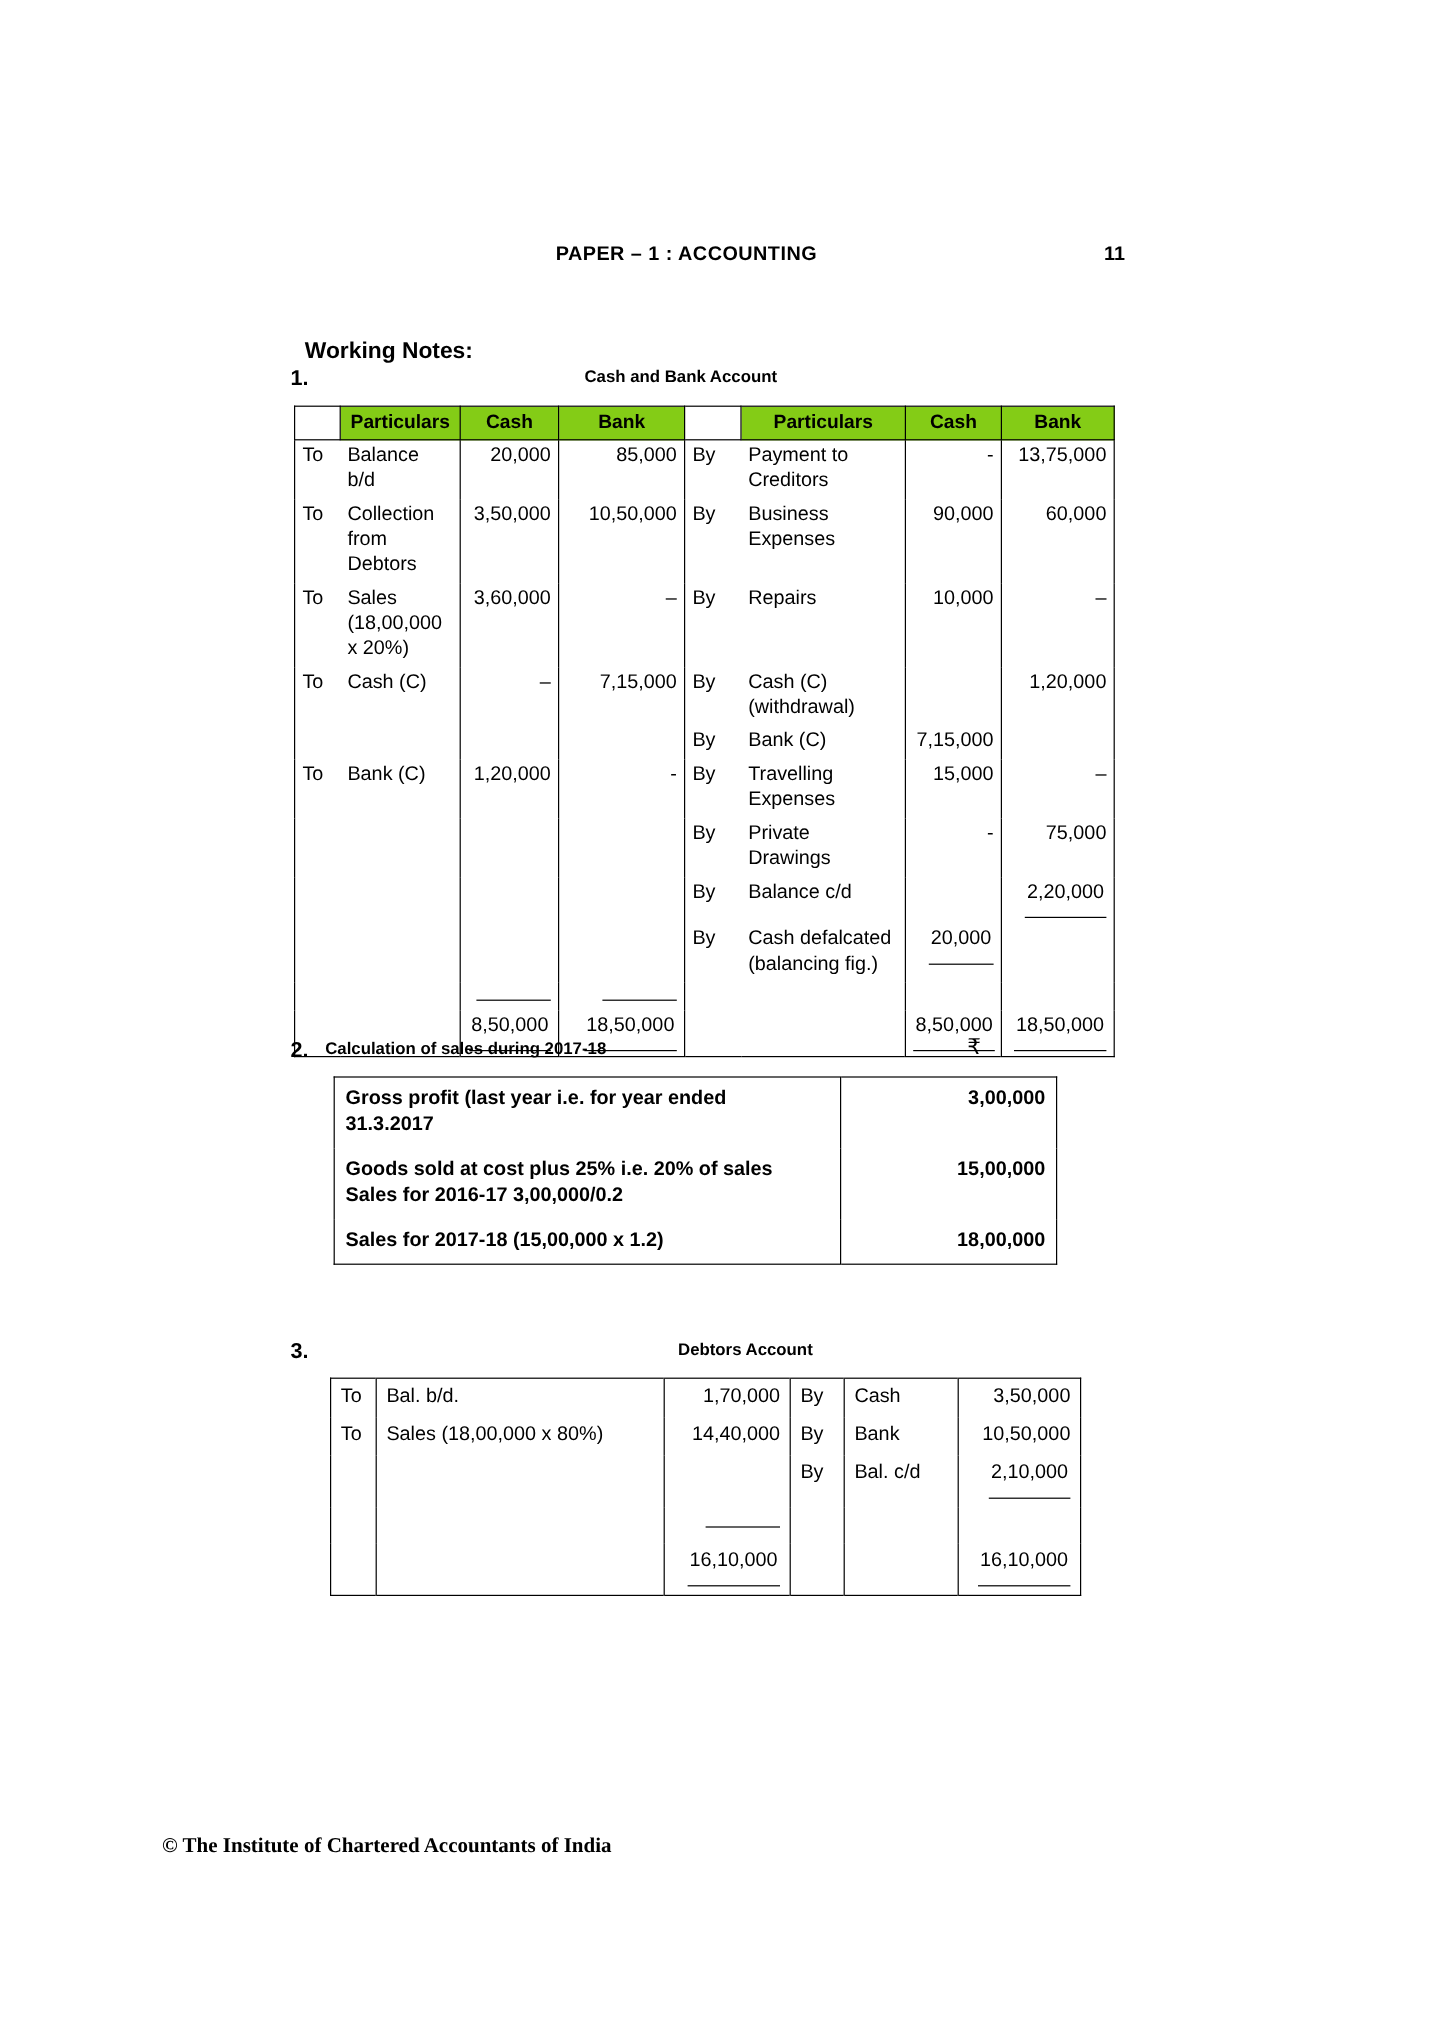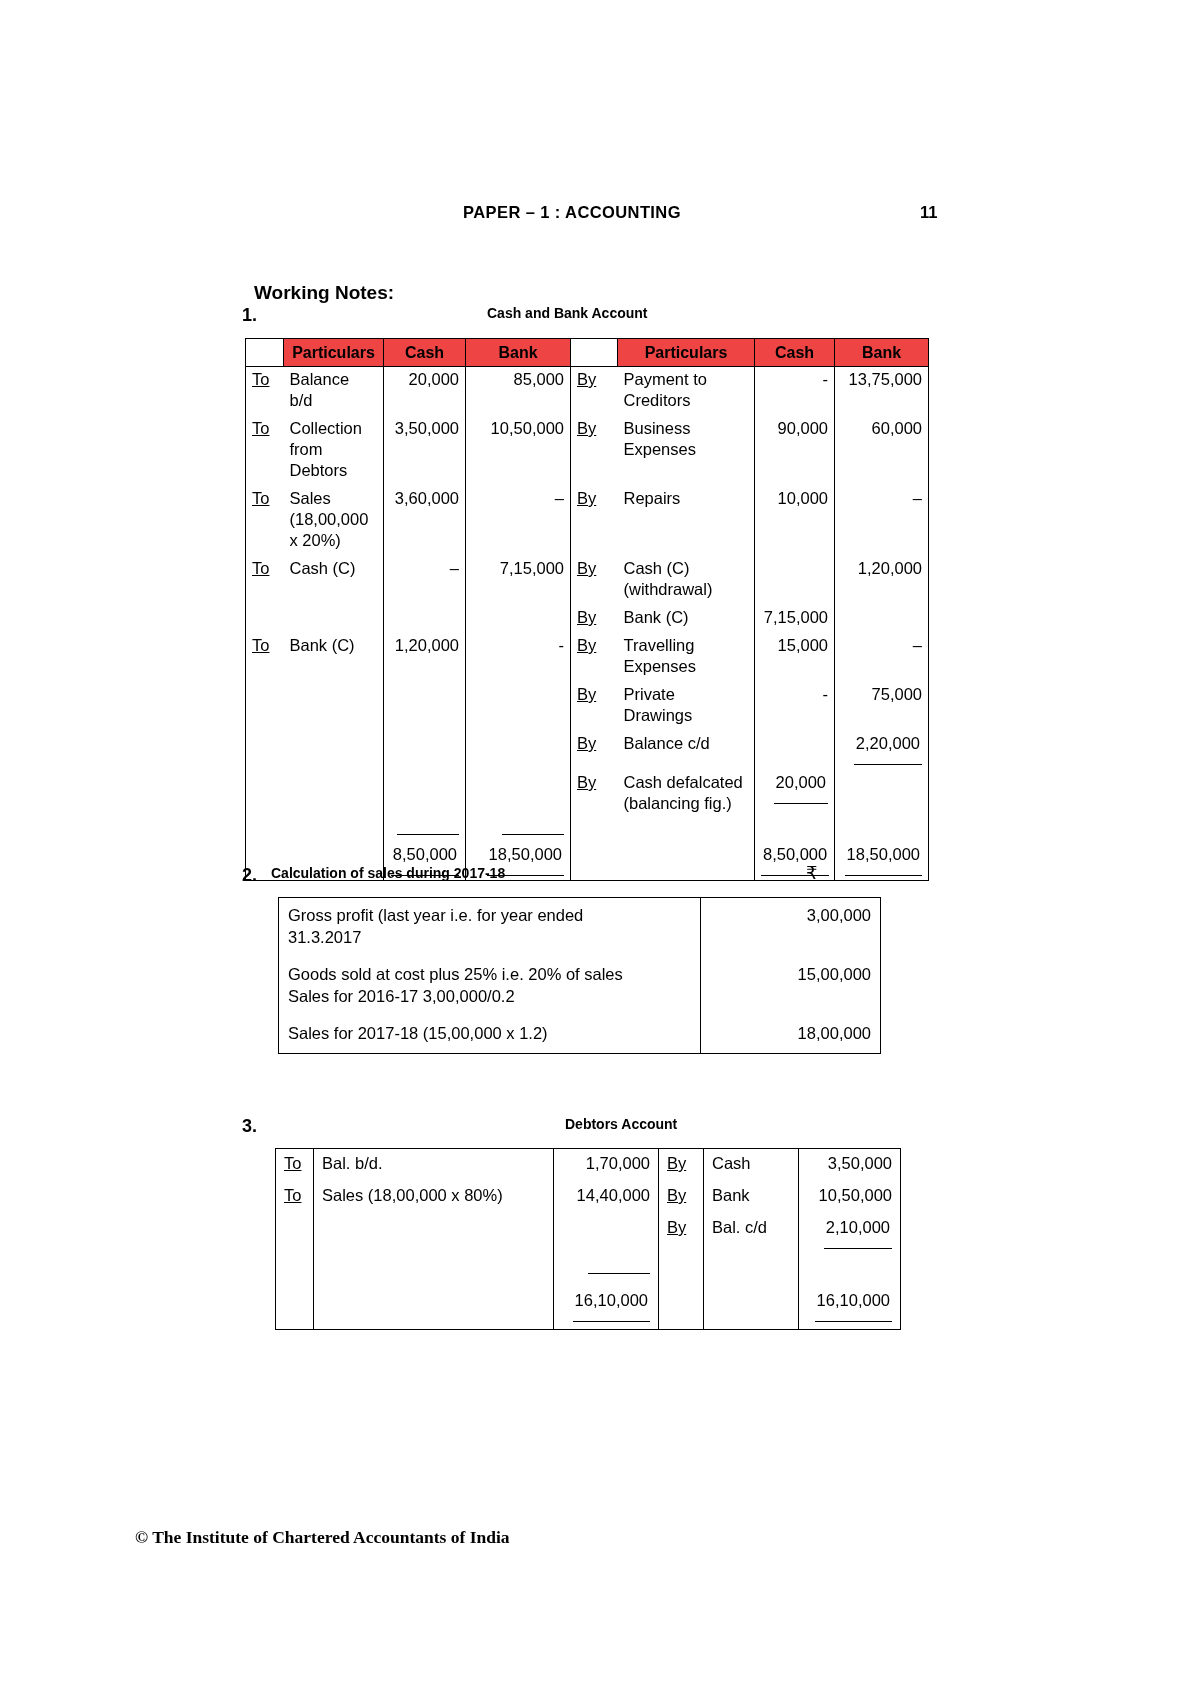--- a/index.html
+++ b/index.html
@@ -22,37 +22,37 @@
   .title2 { top: 865px; left: 271px; }
   .title3 { top: 1116px; left: 565px; }
   .rupee { position: absolute; top: 862px; left: 806px; font-size: 18px; font-family: "DejaVu Sans", sans-serif; }
 
   table { border-collapse: collapse; table-layout: fixed; }
   td, th { vertical-align: top; }
 
   
   .t1 { position: absolute; top: 338px; left: 245px; width: 683px; border: 1.5px solid #000;
         font-size: 16.5px; line-height: 21px; }
-  .t1 th { border: 1px solid #000; background: #ef4444; font-weight: bold;
+  .t1 th { border: 1px solid #000; background: #84cc16; font-weight: bold;
            padding: 3px 4px; font-size: 16px; text-align: center; }
   .t1 th.blank { background: #fff; }
   .t1 td { padding: 2px 6px 5px; }
   .c-num  { text-align: right; white-space: pre-line; }
   .c-part { white-space: pre-line; text-align: left; }
-  .c-to, .c-by { white-space: nowrap; text-decoration: underline; }
+  .c-to, .c-by { white-space: nowrap; }
   .bl { border-left: 1px solid #000; }
   .u    { display: inline-block; border-bottom: 1.5px solid #000; padding: 0 2px 10px; }
   .rule { display: inline-block; width: 62px; border-top: 1.5px solid #000; height: 2px; }
   .t1 .spacer-row td { padding: 2px 6px 0; height: 10px; }
   .t1 .totals-row td { padding: 2px 6px 4px; }
 
   
   .t2 { position: absolute; top: 897px; left: 278px; width: 602px; border: 1.5px solid #000;
         font-size: 16.5px; line-height: 22px; }
-  .t2 td { padding: 6px 9px 9px; white-space: pre-line; }
+  .t2 td { padding: 6px 9px 9px; white-space: pre-line; font-weight: bold; }
   .t2 td.amt { border-left: 1px solid #000; text-align: right; }
 
   
   .t3 { position: absolute; top: 1148px; left: 275px; width: 625px; border: 1.5px solid #000;
         font-size: 16.5px; line-height: 21px; }
   .t3 td { padding: 4px 8px 7px; }
   .t3 .spacer-row td { height: 26px; padding: 4px 8px 0; }
 
   .doc-footer { position: absolute; top: 1527px; left: 135px; font-family: "Liberation Serif", "DejaVu Serif", serif;
                 font-weight: bold; font-size: 17.5px; }

